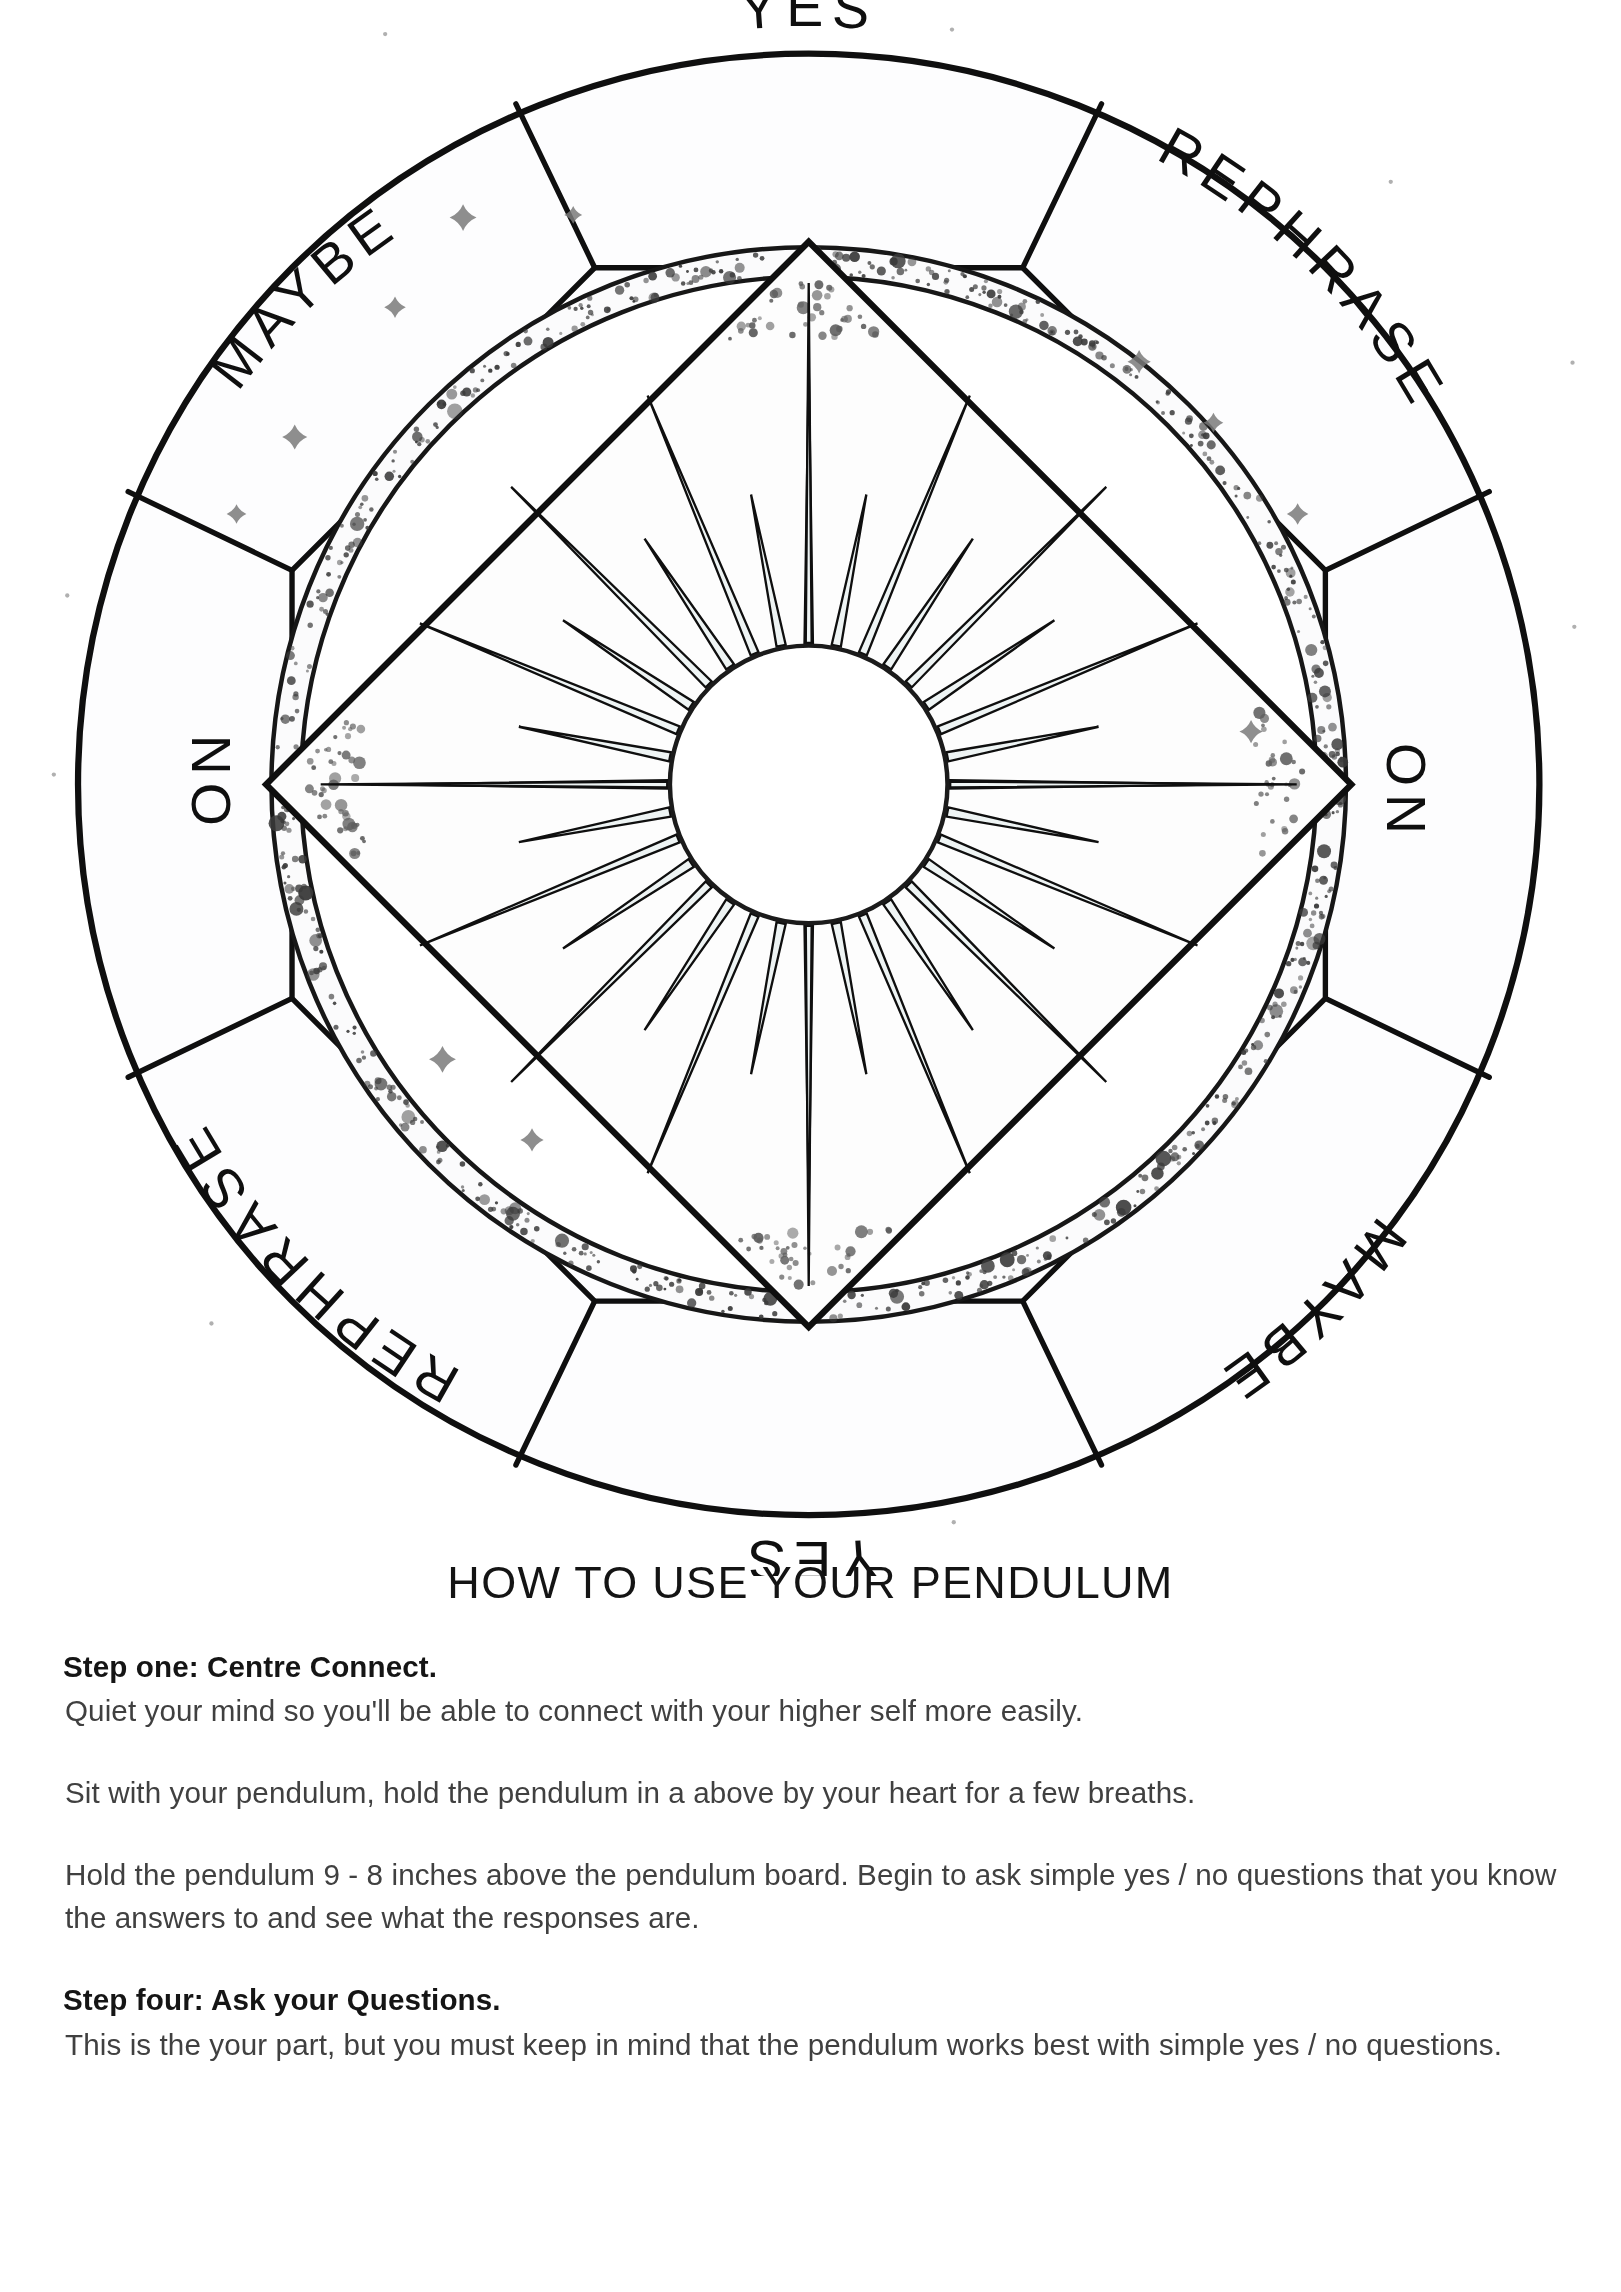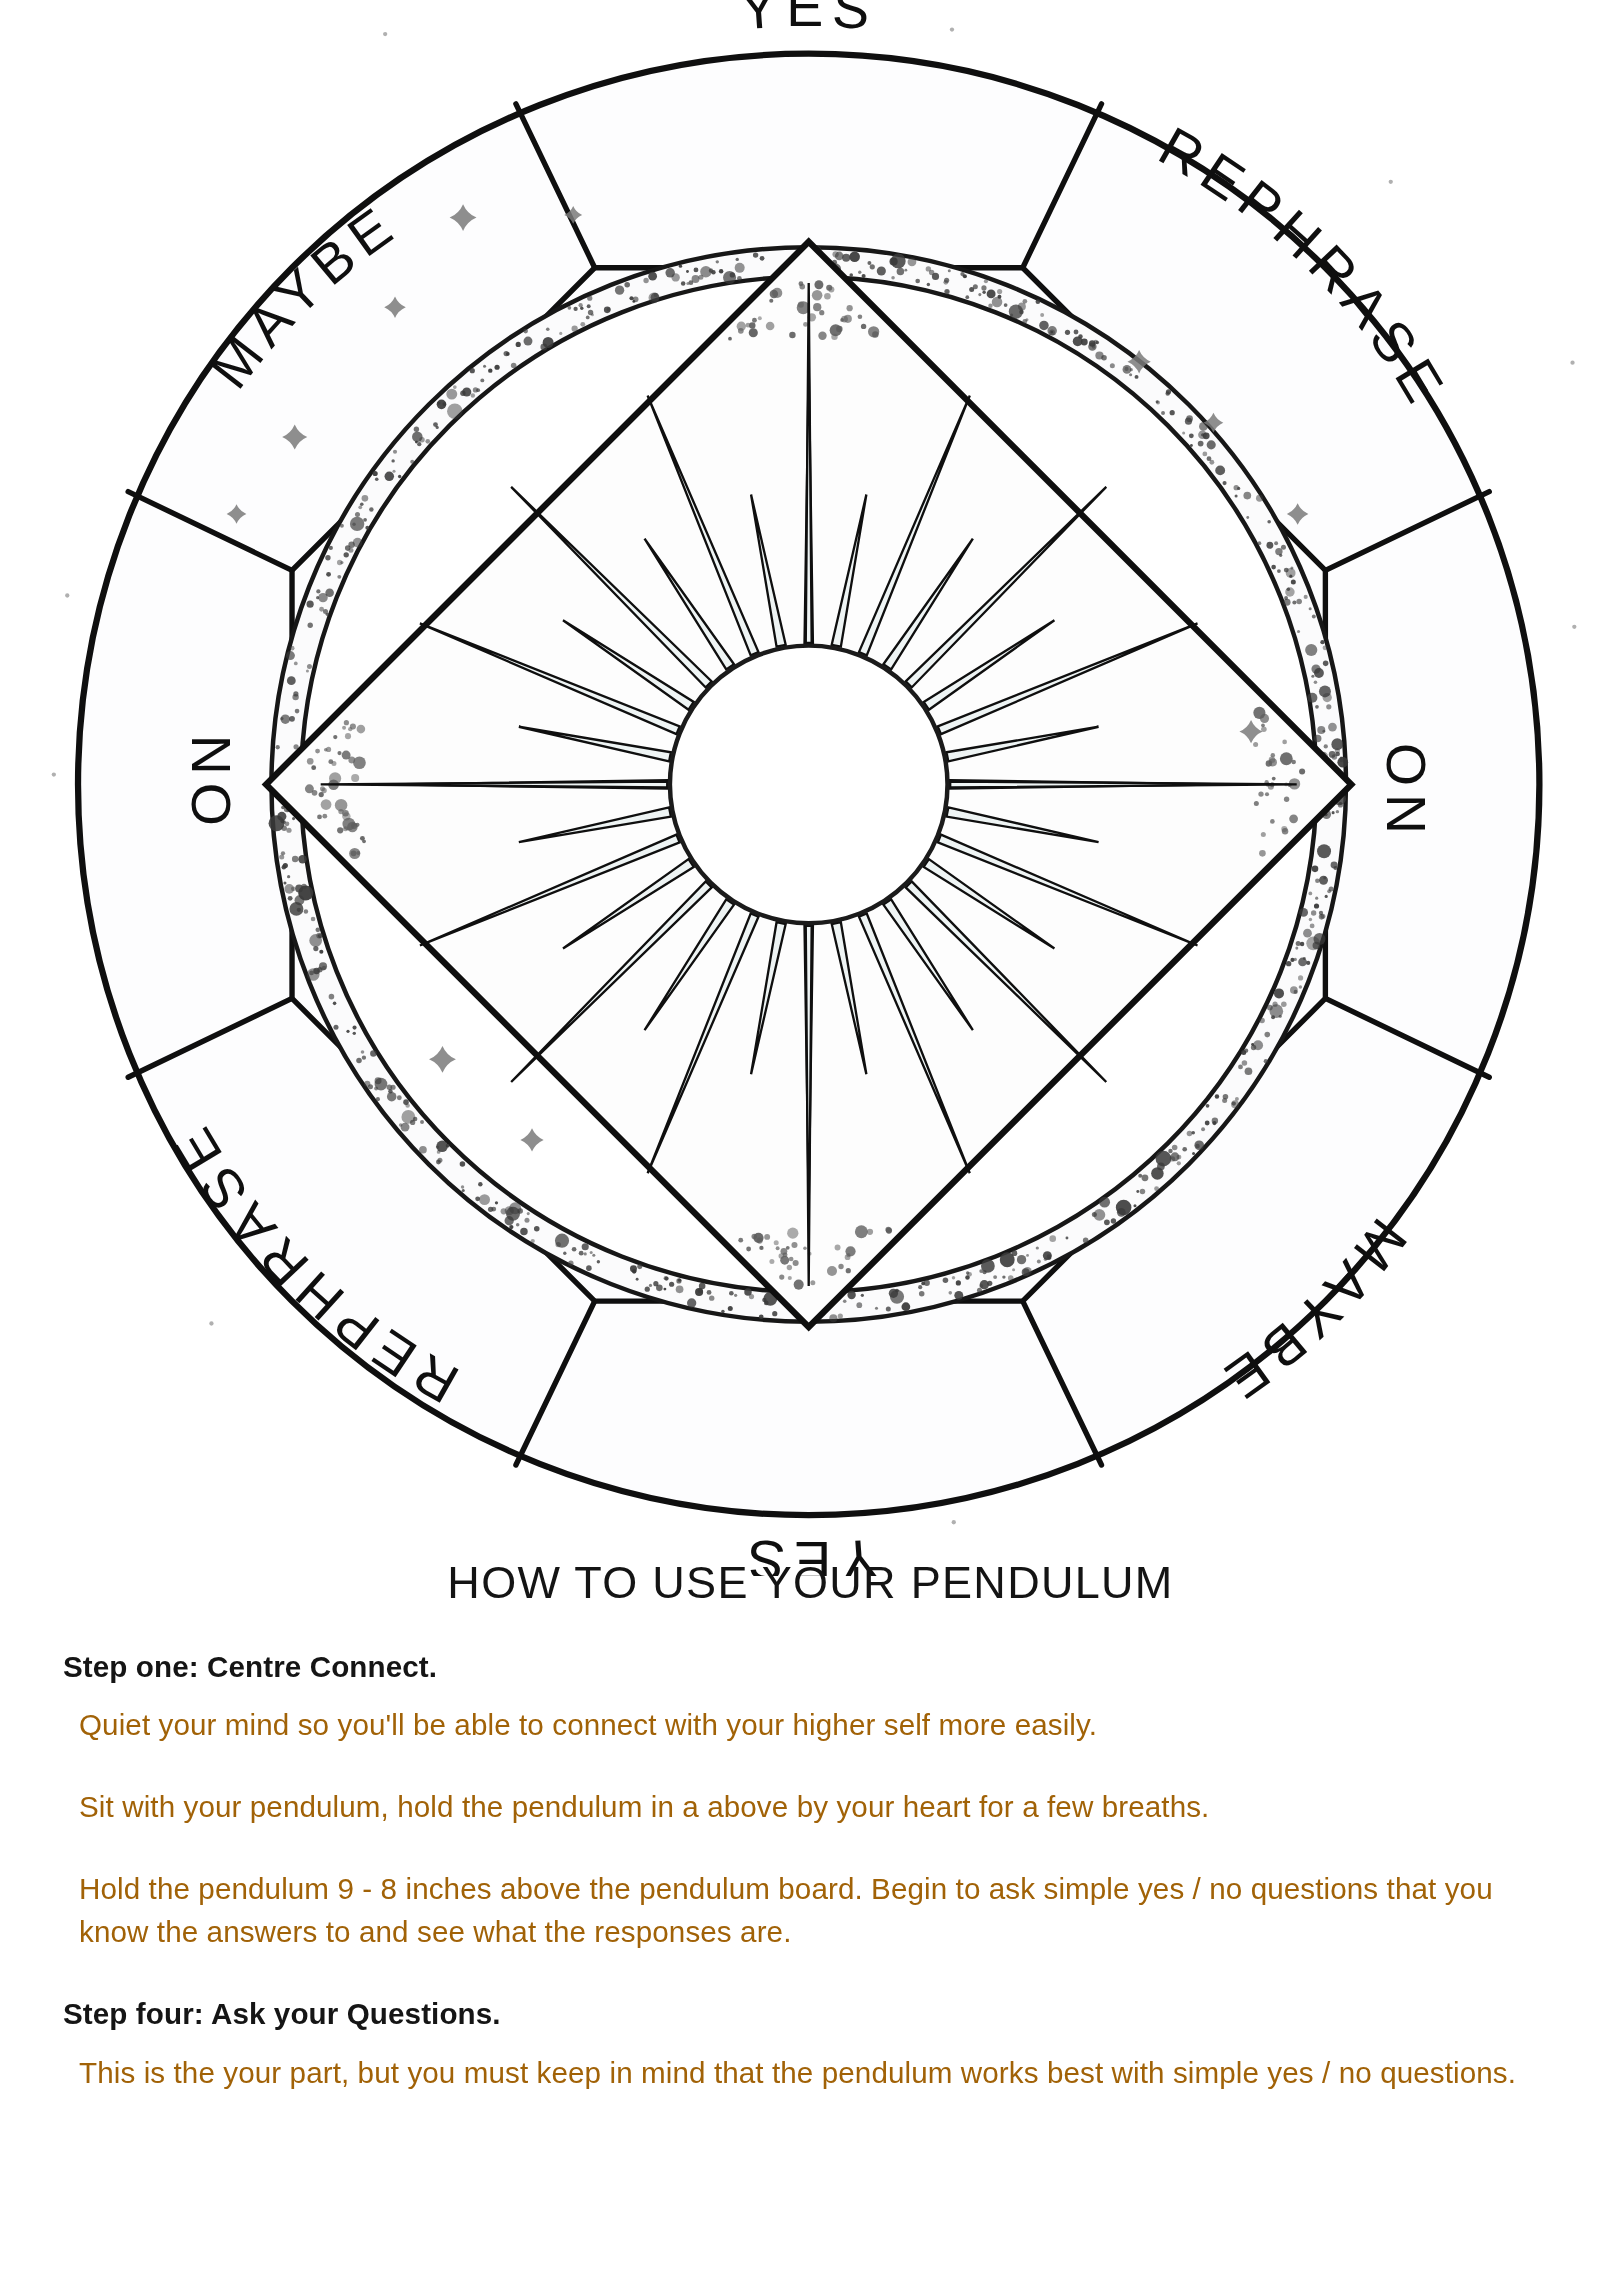--- a/index.html
+++ b/index.html
@@ -67,23 +67,23 @@
     font-size: 29.6px;
     font-weight: 700;
     color: #151515;
     line-height: 1.45;
     margin: 0;
     letter-spacing: 0.1px;
   }
   .step-body {
     font-size: 29.6px;
     font-weight: 400;
-    color: #a16207;
+    color: #404040;
     line-height: 1.45;
-    margin: 16px;
+    margin: 2px;
     letter-spacing: 0.1px;
     max-width: 1505px;
   }
 </style>
 </head>
 <body>
 
 <div id="board-wrap">
   <svg id="board-svg" viewBox="0 0 1810 1760" xmlns="http://www.w3.org/2000/svg">
     <defs>

